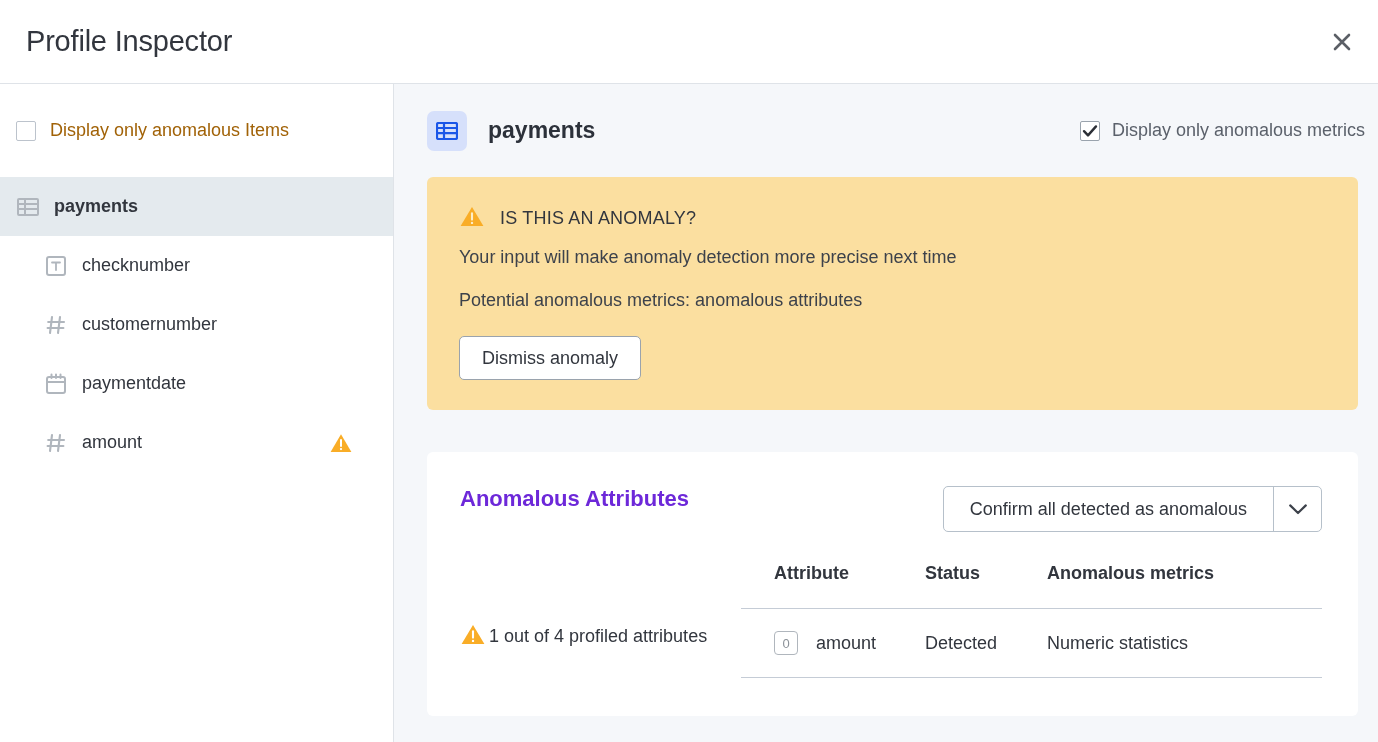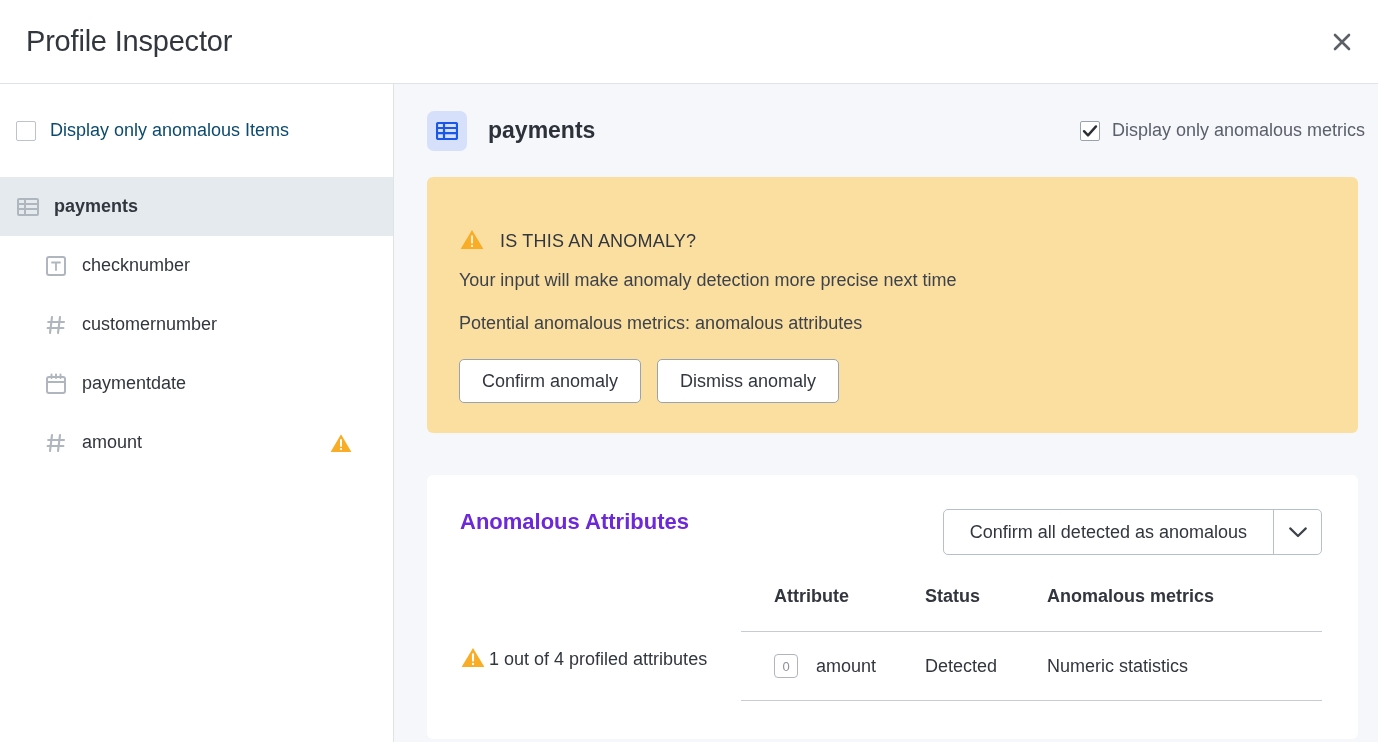--- a/index.html
+++ b/index.html
@@ -56,21 +56,21 @@
     border-radius: 2px;
     background: #ffffff;
     display: flex; align-items: center; justify-content: center;
     cursor: pointer;
   }
   .cbox.checked { border-color: #9aa3ad; }
   .cbox svg { display: block; }
   .cb-label {
     margin-left: 14px;
     font-size: 18px;
-    color: #0c4a6e;
+    color: #a16207;
   }
 
   .tree { display: flex; flex-direction: column; }
   .tree-row {
     height: 59px;
     display: flex; align-items: center;
     padding-left: 16px; padding-right: 40px;
     cursor: pointer;
     position: relative;
   }
@@ -122,21 +122,21 @@
   }
   .head-right .cb-label { font-size: 18px; color: #5b616b; margin-left: 12px; }
 
   
   .banner {
     background: #fbdfa0;
     border-radius: 6px;
     margin-right: 10px;
     padding: 28px 32px 30px 32px;
   }
-  .banner-title-row { display: flex; align-items: center; margin-top: 23px; }
+  .banner-title-row { display: flex; align-items: center; }
   .banner-title {
     margin-left: 15px;
     font-size: 18px;
     color: #32363e;
     letter-spacing: 0.2px;
   }
   .banner-line {
     font-size: 18px;
     color: #3d424b;
     margin-top: 22px;
@@ -346,21 +346,20 @@
               <path d="M13 2 L24.4 21 L1.6 21 Z" fill="#f9ad27"></path>
               <path d="M13 8.4 V14.6" stroke="#fdeec9" stroke-width="2.1" stroke-linecap="round"></path>
               <circle cx="13" cy="17.9" r="1.2" fill="#fdeec9"></circle>
             </svg>
           </span>
           <span class="banner-title">IS THIS AN ANOMALY?</span>
         </div>
         <div class="banner-line second">Your input will make anomaly detection more precise next time</div>
         <div class="banner-line">Potential anomalous metrics: anomalous attributes</div>
         <div class="banner-btns">
-          <button class="btn">Confirm anomaly</button>
           <button class="btn">Dismiss anomaly</button>
         </div>
       </div>
 
       <div class="card">
         <div class="card-head">
           <span class="card-title">Anomalous Attributes</span>
           <span class="split-btn">
             <span class="sb-main">Confirm all detected as anomalous</span>
             <span class="sb-arrow">

